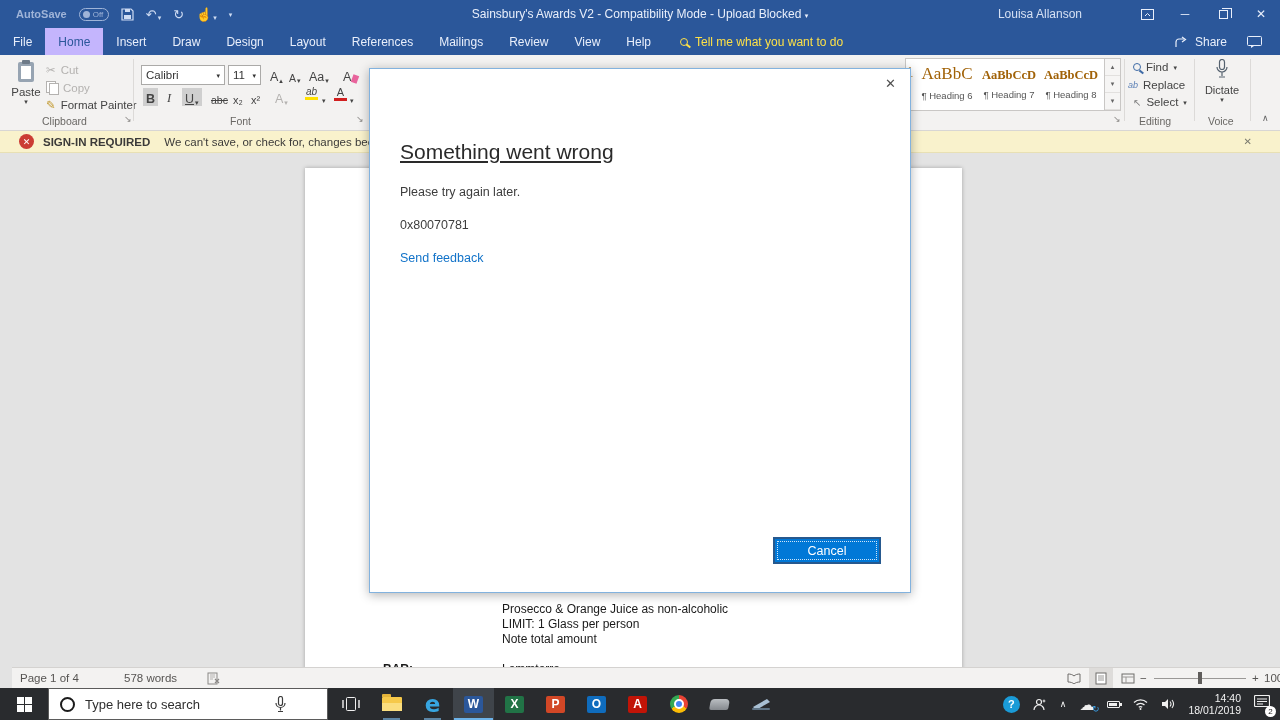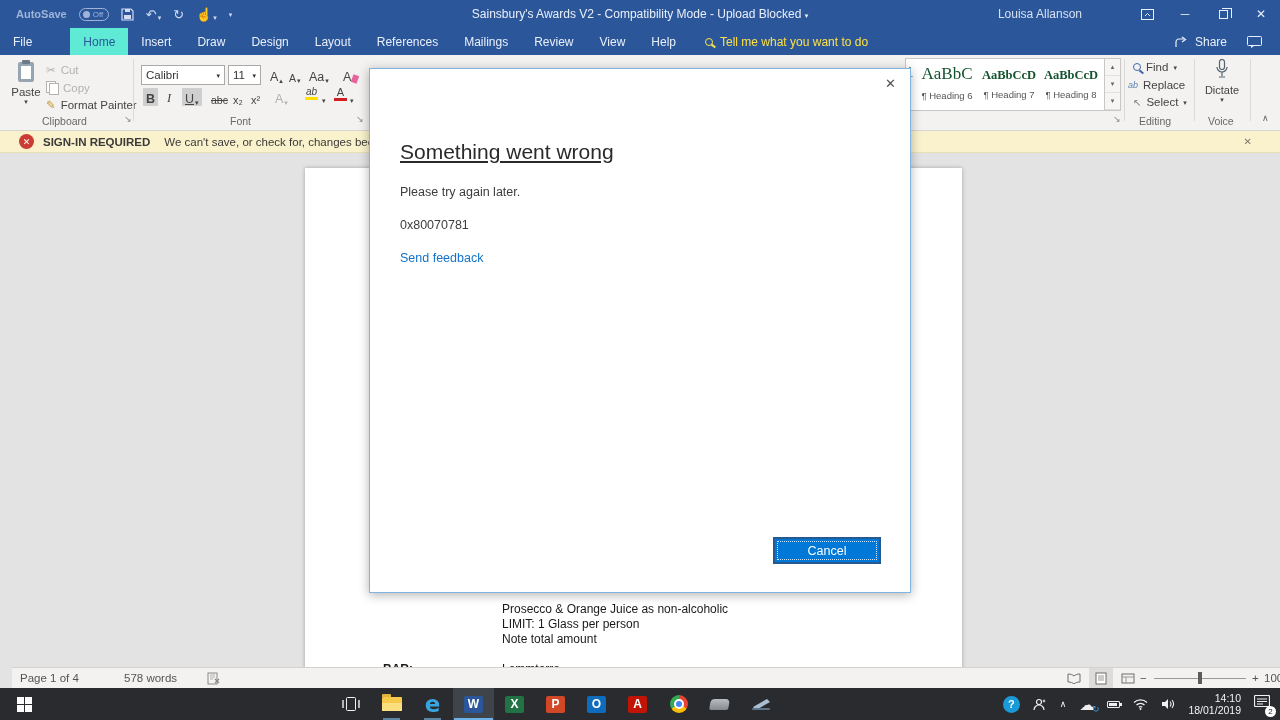--- a/index.html
+++ b/index.html
@@ -21,21 +21,21 @@
   #win-title { position:absolute; left:0; right:0; top:0; text-align:center; line-height:28px; font-size:12px; color:#e9effb; }
   #user-name { position:absolute; right:198px; top:0; line-height:28px; font-size:12px; color:#d5e0f3; }
   .winbtn { width:38px; height:28px; display:flex; align-items:center; justify-content:center; color:#e9effb; font-size:12px; }
   #winctl { position:absolute; right:0; top:0; display:flex; }
   .restore-ic { width:9px; height:9px; border:1px solid #e9effb; position:relative; }
   .restore-ic::before { content:""; position:absolute; left:2px; top:-3px; width:9px; height:9px; border:1px solid #e9effb; border-left:none; border-bottom:none; }
 
   
   #tabrow { position:absolute; top:28px; left:0; width:1280px; height:27px; background:#2b579a; display:flex; align-items:stretch; font-size:12px; color:#e9effb; }
   .tab { padding:0 13px; display:flex; align-items:center; }
-  .tab.active { background:#5eead4; color:#2b579a;margin-left:25px; }
+  .tab.active { background:#c4b5fd; color:#2b579a; }
   #tellme { display:flex; align-items:center; gap:7px; margin-left:16px; color:#fde047; }
   .mag { display:inline-block; width:8px; height:8px; border:1.5px solid currentColor; border-radius:50%; position:relative; }
   .mag::after { content:""; position:absolute; width:5px; height:1.5px; background:currentColor; right:-4px; bottom:-2px; transform:rotate(38deg); }
   #share-area { position:absolute; right:18px; top:28px; height:27px; display:flex; align-items:center; gap:20px; color:#e9effb; font-size:12px; }
 
   
   #ribbon { position:absolute; top:55px; left:0; width:1280px; height:76px; background:#f3f2f1; border-bottom:1px solid #d8d6d4; color:#444; }
   .grp-label { position:absolute; top:60px; font-size:10.5px; color:#6a6865; }
   .launcher { position:absolute; top:59px; font-size:9px; color:#8a8886; }
   .vsep { position:absolute; top:4px; height:62px; width:1px; background:#dcdad8; }
@@ -48,21 +48,21 @@
   .yellow-bar, .red-bar { display:inline-block; width:13px; height:3px; margin-bottom:1px; }
   .yellow-bar { background:#ffe000; } .red-bar { background:#d11f1f; }
   .clipbrd { width:16px; height:20px; background:#97a4b2; border-radius:2px; position:relative; }
   .clipbrd::before { content:""; position:absolute; left:4px; top:-2px; width:8px; height:4px; background:#6d7a88; border-radius:1px; }
   .clipbrd::after { content:""; position:absolute; left:3px; top:4px; width:10px; height:13px; background:#fff; }
   .copy-ic { width:12px; height:13px; position:relative; }
   .copy-ic::before, .copy-ic::after { content:""; position:absolute; width:8px; height:10px; border:1px solid #b4b2b0; background:#fff; }
   .copy-ic::before { left:0; top:0; } .copy-ic::after { left:3px; top:2px; }
   .styles-box { position:absolute; left:905px; top:3px; width:200px; height:53px; background:#fff; border:1px solid #c9c7c5; display:flex; overflow:hidden; }
   .style-item { width:62px; padding-top:5px; text-align:center; }
-  .style-prev { font-family:"Liberation Serif", serif; color:#14532d; }
+  .style-prev { font-family:"Liberation Serif", serif; color:#a16207; }
   .style-lbl { font-size:9.5px; color:#555; margin-top:6px; white-space:nowrap; }
   .style-clip { width:10px; overflow:hidden; padding-top:5px; text-align:left; }
   .gal-scroll { position:absolute; left:1105px; top:3px; width:16px; height:53px; border:1px solid #c9c7c5; border-left:none; background:#f6f5f4; display:flex; flex-direction:column; }
   .gal-scroll div { flex:1; display:flex; align-items:center; justify-content:center; font-size:7px; color:#666; border-bottom:1px solid #e2e0de; }
 
   
   #msgbar { position:absolute; top:131px; left:0; width:1280px; height:22px; background:#f9f2cc; border-bottom:1px solid #e8e0b4; display:flex; align-items:center; font-size:11.5px; color:#3b3a39; }
   .err-circ { width:15px; height:15px; border-radius:50%; background:#cb3c34; color:#fff; font-size:9px; display:flex; align-items:center; justify-content:center; margin:0 9px 0 19px; }
   #msg-close { position:absolute; right:28px; font-size:10px; color:#7a7a6e; }
 
@@ -412,20 +412,28 @@
 
   <div id="taskbar">
     <div id="startbtn">
       <span class="winlogo">
           <span></span>
           <span></span>
           <span></span>
           <span></span>
         </span>
     </div>
+    <div id="searchbox">
+      <span class="ring"></span>
+      <input type="text" placeholder="Type here to search" style="">
+      <svg width="11" height="17" viewBox="0 0 11 17">
+          <rect x="3.5" y="0.5" width="4" height="9" rx="2" fill="none" stroke="#3c3c3c" stroke-width="1.2"></rect>
+          <path d="M1 7a4.5 4.5 0 009 0M5.5 11.5v3M3 15.5h5" fill="none" stroke="#3c3c3c" stroke-width="1.2"></path>
+        </svg>
+    </div>
     <div class="slot" style="left:330px;">
       <svg width="18" height="14" viewBox="0 0 18 14">
           <rect x="4.5" y="0.5" width="9" height="13" rx="1" fill="none" stroke="#f0f0f0"></rect>
           <path d="M1 3v8M17 3v8" stroke="#f0f0f0" stroke-width="1.4"></path>
         </svg>
     </div>
     <div class="slot open" style="left:371px;">
         <span class="folder"></span>
       </div>
     <div class="slot open" style="left:412px;">
@@ -470,21 +478,21 @@
       <span class="batt"></span>
       <svg width="15" height="11" viewBox="0 0 15 11">
           <path d="M1 3.5a9.5 9.5 0 0113 0M3.5 6a6 6 0 018 0M5.8 8.3a2.8 2.8 0 013.4 0" fill="none" stroke="#f0f0f0" stroke-width="1.3"></path>
           <circle cx="7.5" cy="10" r="1" fill="#f0f0f0"></circle>
         </svg>
       <svg width="14" height="12" viewBox="0 0 14 12">
           <polygon points="1,4 4,4 7,1 7,11 4,8 1,8" fill="#f0f0f0"></polygon>
           <path d="M9 3.5a4 4 0 010 5M11 2a6.5 6.5 0 010 8" fill="none" stroke="#f0f0f0" stroke-width="1.1"></path>
         </svg>
       <span id="clock">
-        <div>14:10</div>
+        <div>14:40</div>
         <div>18/01/2019</div>
       </span>
       <span class="action">
         <svg width="16" height="14" viewBox="0 0 16 14">
             <rect x="0.5" y="0.5" width="15" height="11" rx="1" fill="none" stroke="#f0f0f0" stroke-width="1.2"></rect>
             <path d="M3 4h10M3 6.5h10M3 9h6" stroke="#f0f0f0"></path>
           </svg>
         <span class="badge">2</span>
       </span>
     </div>

